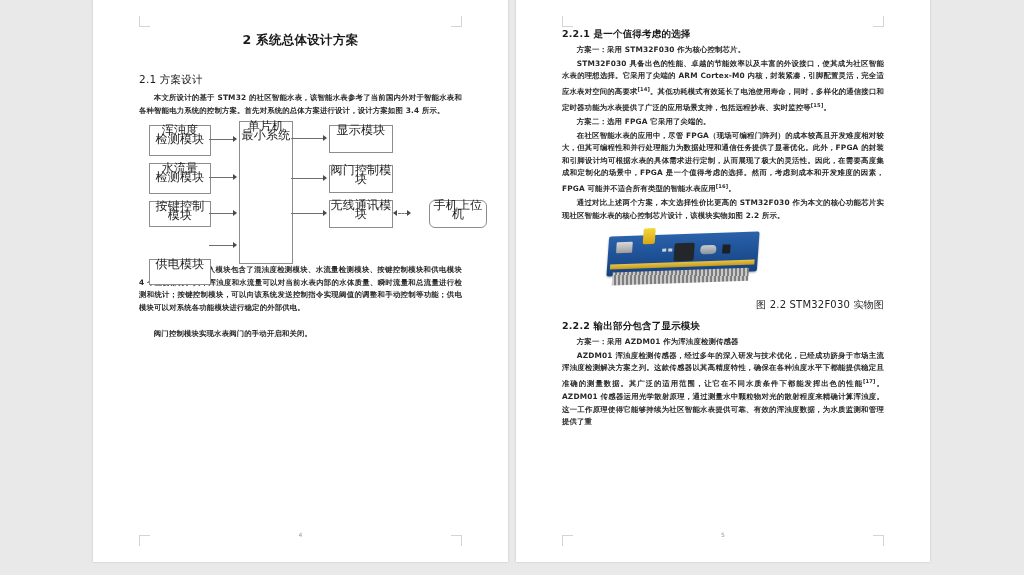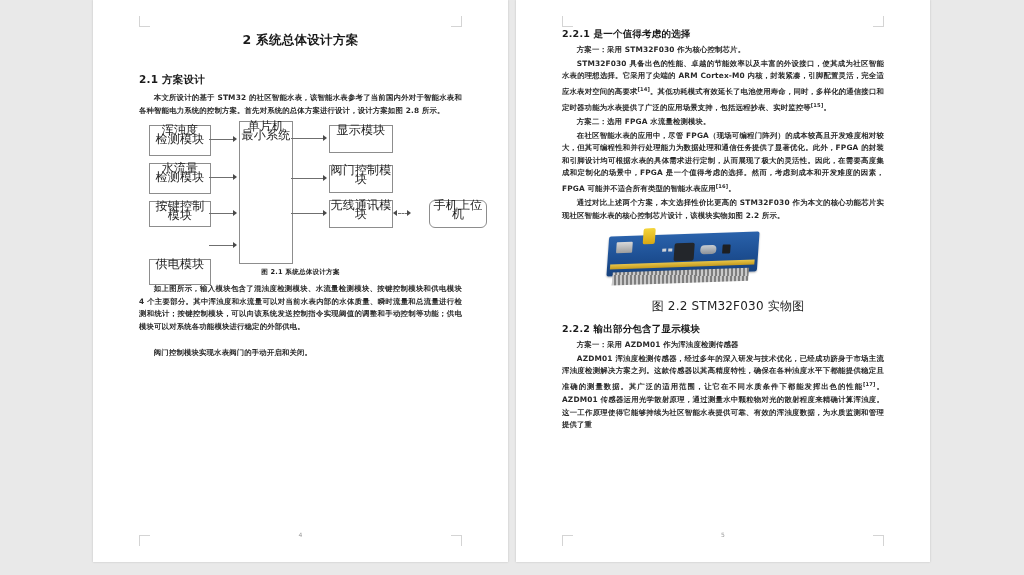--- a/index.html
+++ b/index.html
@@ -36,40 +36,40 @@
   .c-br i:nth-child(1){right:0;bottom:0;width:1px;height:11px;}
   .c-br i:nth-child(2){right:0;bottom:10px;width:11px;height:1px;}
 
   .content{position:absolute;left:46px;right:46px;top:20px;}
 
   .doc-title{
     text-align:center;font-size:12.5px;font-weight:bold;color:#1b1b1b;
     letter-spacing:0.3px;margin:12px 0 14px 0;
   }
   .h2{
-    font-size:10.5px;font-weight:bold;color:#1b1b1b;
+    font-size:10.5px;font-weight:normal;color:#1b1b1b;
     margin:24px 0 5px 0;letter-spacing:0.2px;
   }
   .h3{
     font-size:9.5px;font-weight:bold;color:#1b1b1b;
     margin:8px 0 3px 0;letter-spacing:0.2px;
   }
   p.body{
     font-size:7.4px;line-height:12.6px;color:#2b2b2b;
     margin:0 0 1px 0;text-align:justify;text-justify:inter-ideograph;
     letter-spacing:0.15px;
   }
   p.body.indent{text-indent:2em;font-weight:bold;}
   sup{font-size:5.2px;vertical-align:super;}
 
   .figcap{
     text-align:center;font-size:6.6px;font-weight:bold;color:#1f1f1f;
     margin:4px 0 6px 0;letter-spacing:0.2px;
   }
-  .figcap.plain{font-weight:normal;text-align:center;padding-left:10px;font-size:12px;}
+  .figcap.plain{font-weight:normal;text-align:right;padding-left:10px;font-size:10px;}
 
   .pagenum{
     position:absolute;bottom:24px;left:0;right:0;text-align:center;
     font-size:6px;color:#9a9a9a;
   }
 
   
   .diagram{position:relative;width:100%;height:143px;margin:4px 0 0 0;}
   .dbox{
     position:absolute;border:1px solid #8d8d8d;background:#fff;
@@ -149,21 +149,21 @@
           <i></i>
           <i></i>
         </div>
 
       <div class="content">
 
         <div class="doc-title">2 系统总体设计方案</div>
 
         <div class="h2">2.1 方案设计</div>
 
-        <p class="body indent">本文所设计的基于 STM32 的社区智能水表，该智能水表参考了当前国内外对于智能水表和各种智能电力系统的控制方案。首先对系统的总体方案进行设计，设计方案如图 2.8 所示。</p>
+        <p class="body indent">本文所设计的基于 STM32 的社区智能水表，该智能水表参考了当前国内外对于智能水表和各种智能电力系统的控制方案。首先对系统的总体方案进行设计，设计方案如图 3.4 所示。</p>
 
         <div class="diagram">
 
           <div class="dbox" style="left:10px;top:4px;width:60px;height:29px;">
             <span style="white-space:pre-line;">浑浊度
 检测模块</span>
           </div>
           <div class="dbox" style="left:10px;top:42px;width:60px;height:29px;">
             <span style="white-space:pre-line;">水流量
 检测模块</span>
@@ -212,21 +212,20 @@
           <div class="arw r" style="left:184px;top:54px;"></div>
 
           <div class="ln h" style="left:152px;top:92px;width:32px;"></div>
           <div class="arw r" style="left:184px;top:89px;"></div>
 
           <div class="dash" style="left:259px;top:92px;width:10px;"></div>
           <div class="arw l" style="left:254px;top:89px;"></div>
           <div class="arw r" style="left:268px;top:89px;"></div>
         </div>
 
-        <div class="figcap">图 2.1 系统总体设计方案</div>
 
         <p class="body indent">如上图所示，输入模块包含了混浊度检测模块、水流量检测模块、按键控制模块和供电模块 4 个主要部分。其中浑浊度和水流量可以对当前水表内部的水体质量、瞬时流量和总流量进行检测和统计；按键控制模块，可以向该系统发送控制指令实现阈值的调整和手动控制等功能；供电模块可以对系统各功能模块进行稳定的外部供电。</p>
 
         <div class="spacer6"></div>
 
 
         <div class="spacer6"></div>
 
         <p class="body indent">阀门控制模块实现水表阀门的手动开启和关闭。</p>
 
@@ -256,21 +255,21 @@
         </div>
 
       <div class="content">
 
         <div class="h3">2.2.1 是一个值得考虑的选择</div>
 
         <p class="body indent">方案一：采用 STM32F030 作为核心控制芯片。</p>
 
         <p class="body indent"><span>STM32F030 具备出色的性能、卓越的节能效率以及丰富的外设接口，使其成为社区智能水表的理想选择。它采用了尖端的 ARM Cortex-M0 内核，封装紧凑，引脚配置灵活，完全适应水表对空间的高要求</span><sup>[14]</sup><span>。其低功耗模式有效延长了电池使用寿命，同时，多样化的通信接口和定时器功能为水表提供了广泛的应用场景支持，包括远程抄表、实时监控等</span><sup>[15]</sup><span>。</span></p>
 
-        <p class="body indent">方案二：选用 FPGA 水流量检测模块。</p>
+        <p class="body indent">方案二：选用 FPGA 它采用了尖端的。</p>
 
         <p class="body indent"><span>在社区智能水表的应用中，尽管 FPGA（现场可编程门阵列）的成本较高且开发难度相对较大，但其可编程性和并行处理能力为数据处理和通信任务提供了显著优化。此外，FPGA 的封装和引脚设计均可根据水表的具体需求进行定制，从而展现了极大的灵活性。因此，在需要高度集成和定制化的场景中，FPGA 是一个值得考虑的选择。然而，考虑到成本和开发难度的因素，FPGA 可能并不适合所有类型的智能水表应用</span><sup>[16]</sup><span>。</span></p>
 
         <p class="body indent">通过对比上述两个方案，本文选择性价比更高的 STM32F030 作为本文的核心功能芯片实现社区智能水表的核心控制芯片设计，该模块实物如图 2.2 所示。</p>
 
         <div class="board-wrap">
           <div class="board">
             <div class="usb"></div>
             <div class="jumper"></div>
             <div class="chip"></div>

